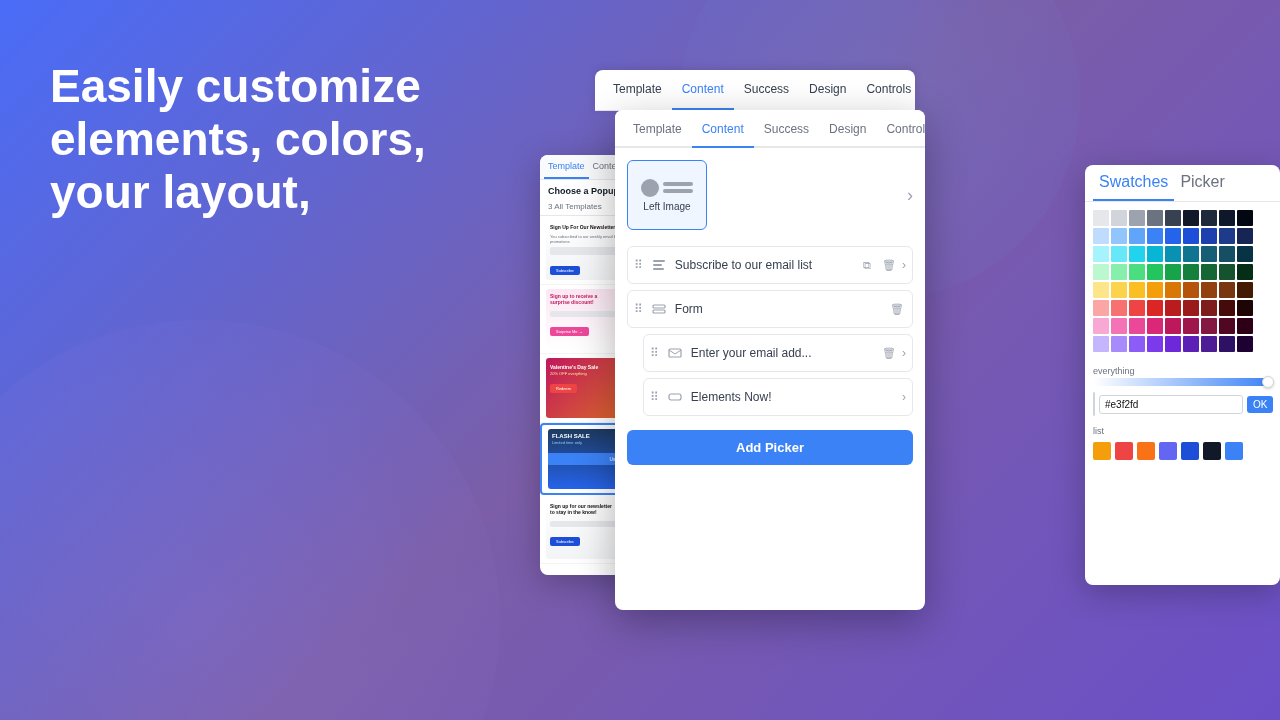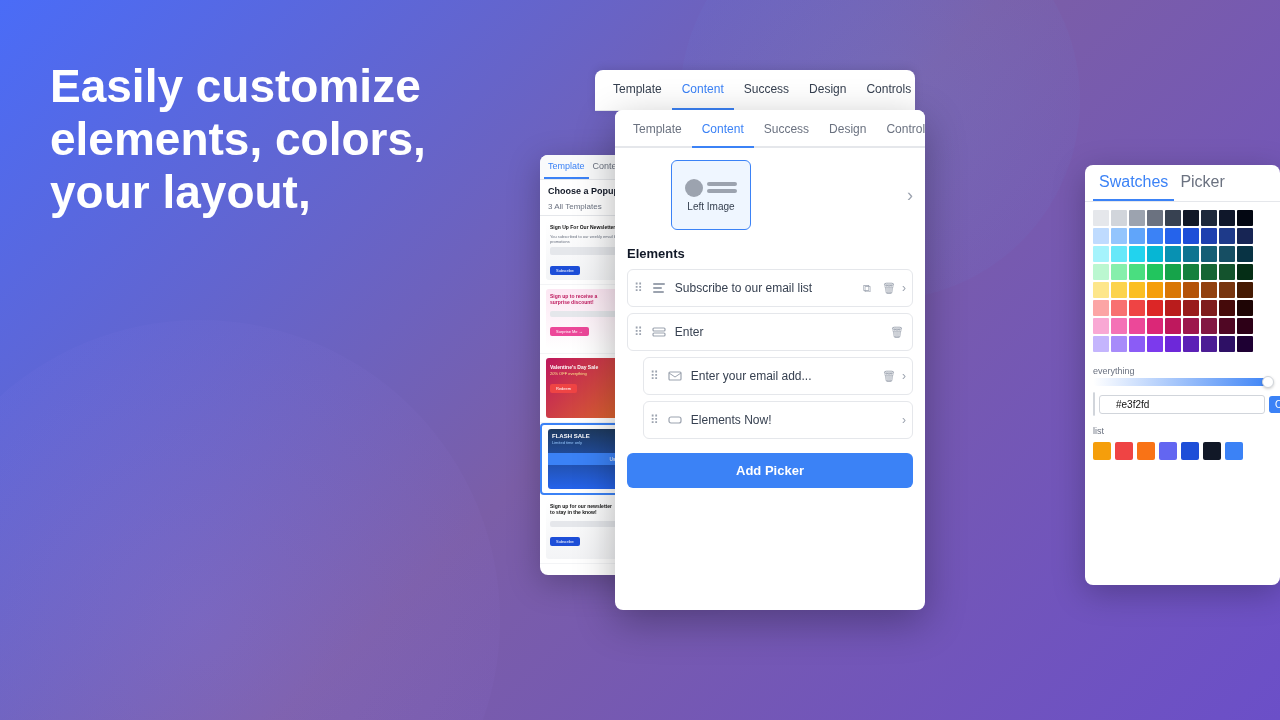--- a/index.html
+++ b/index.html
@@ -222,21 +222,21 @@
     }
     .hex-preview {
       width: 24px; height: 24px;
       border: 1px solid #d1d5db;
       border-radius: 3px;
     }
     .hex-input {
       flex: 1;
       border: 1px solid #d1d5db;
       border-radius: 3px;
-      padding: 3px 16px;
+      padding: 3px 5px;
       font-size: 10px;
       color: #111;
     }
     .hex-ok {
       background: #3b82f6;
       color: white;
       border: none;
       border-radius: 3px;
       padding: 3px 6px;
       font-size: 10px;
@@ -304,21 +304,20 @@
       border-radius: 6px;
       padding: 8px;
       cursor: pointer;
       display: flex;
       flex-direction: column;
       align-items: center;
       justify-content: center;
       gap: 4px;
       width: 80px;
       height: 70px;
-      margin-left: 44px;
     }
     .layout-option.selected {
       border-color: #3b82f6;
       background: #eff6ff;
     }
     .layout-icon {
       display: flex;
       gap: 4px;
       align-items: center;
     }
@@ -624,21 +623,20 @@
               <div class="layout-line"></div>
               <div class="layout-line"></div>
             </div>
           </div>
           <span class="layout-label">Left Image</span>
         </div>
         <div style="margin-left:auto;font-size:18px;color:#9ca3af;cursor:pointer;">›</div>
       </div>
 
       
-      <div class="elements-title">Elements</div>
 
       
       <div class="element-row">
         <span class="drag-handle">⠿</span>
         <div class="element-icon-box">
           <svg width="14" height="14" viewBox="0 0 14 14" fill="#9ca3af">
             <rect x="1" y="2" width="12" height="2" rx="1"></rect>
             <rect x="1" y="6" width="9" height="2" rx="1"></rect>
             <rect x="1" y="10" width="11" height="2" rx="1"></rect>
           </svg>
@@ -653,21 +651,21 @@
 
       
       <div class="element-row">
         <span class="drag-handle">⠿</span>
         <div class="element-icon-box">
           <svg width="14" height="14" viewBox="0 0 14 14" fill="#9ca3af">
             <rect x="1" y="3" width="12" height="3" rx="1" fill="none" stroke="#9ca3af" stroke-width="1.2"></rect>
             <rect x="1" y="8" width="12" height="3" rx="1" fill="none" stroke="#9ca3af" stroke-width="1.2"></rect>
           </svg>
         </div>
-        <span class="element-label">Enter</span>
+        <span class="element-label">Form</span>
         <div class="element-actions">
           <span class="element-action-btn">🗑</span>
         </div>
       </div>
 
       
       <div class="element-row" style="margin-left:16px;width:calc(100%-16px);">
         <span class="drag-handle">⠿</span>
         <div class="element-icon-box">
           <svg width="14" height="14" viewBox="0 0 14 14" fill="#9ca3af">

